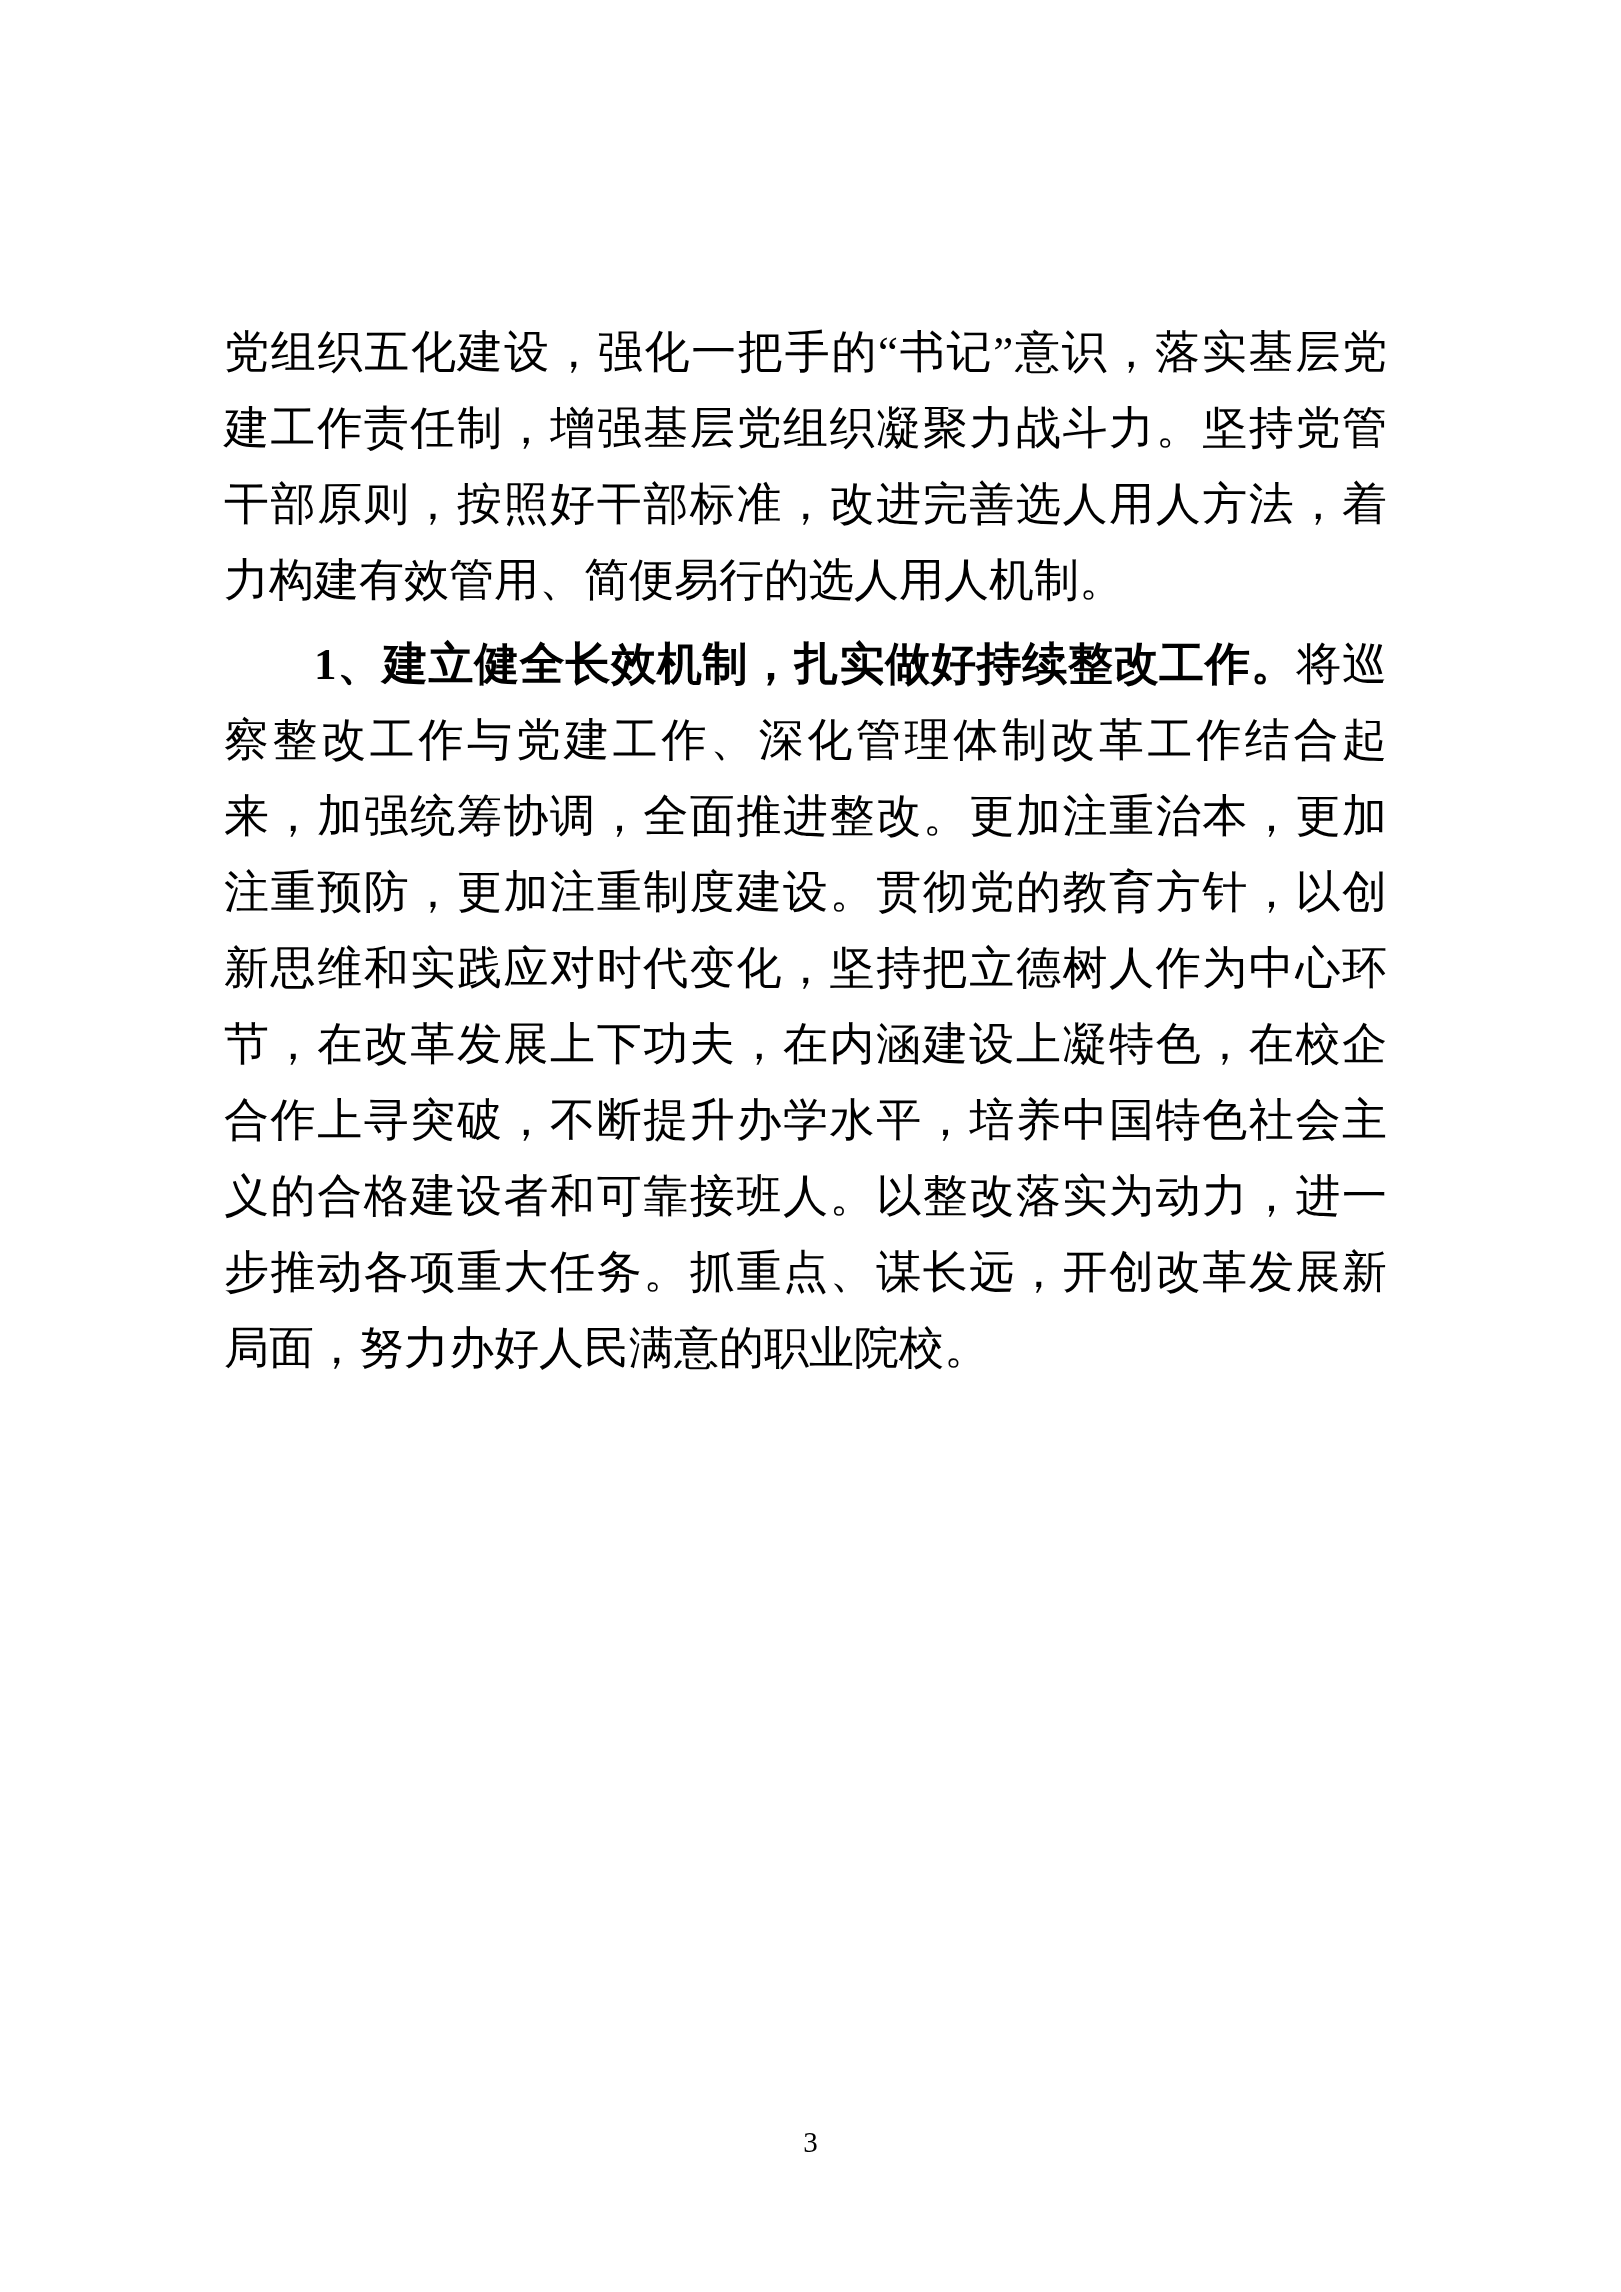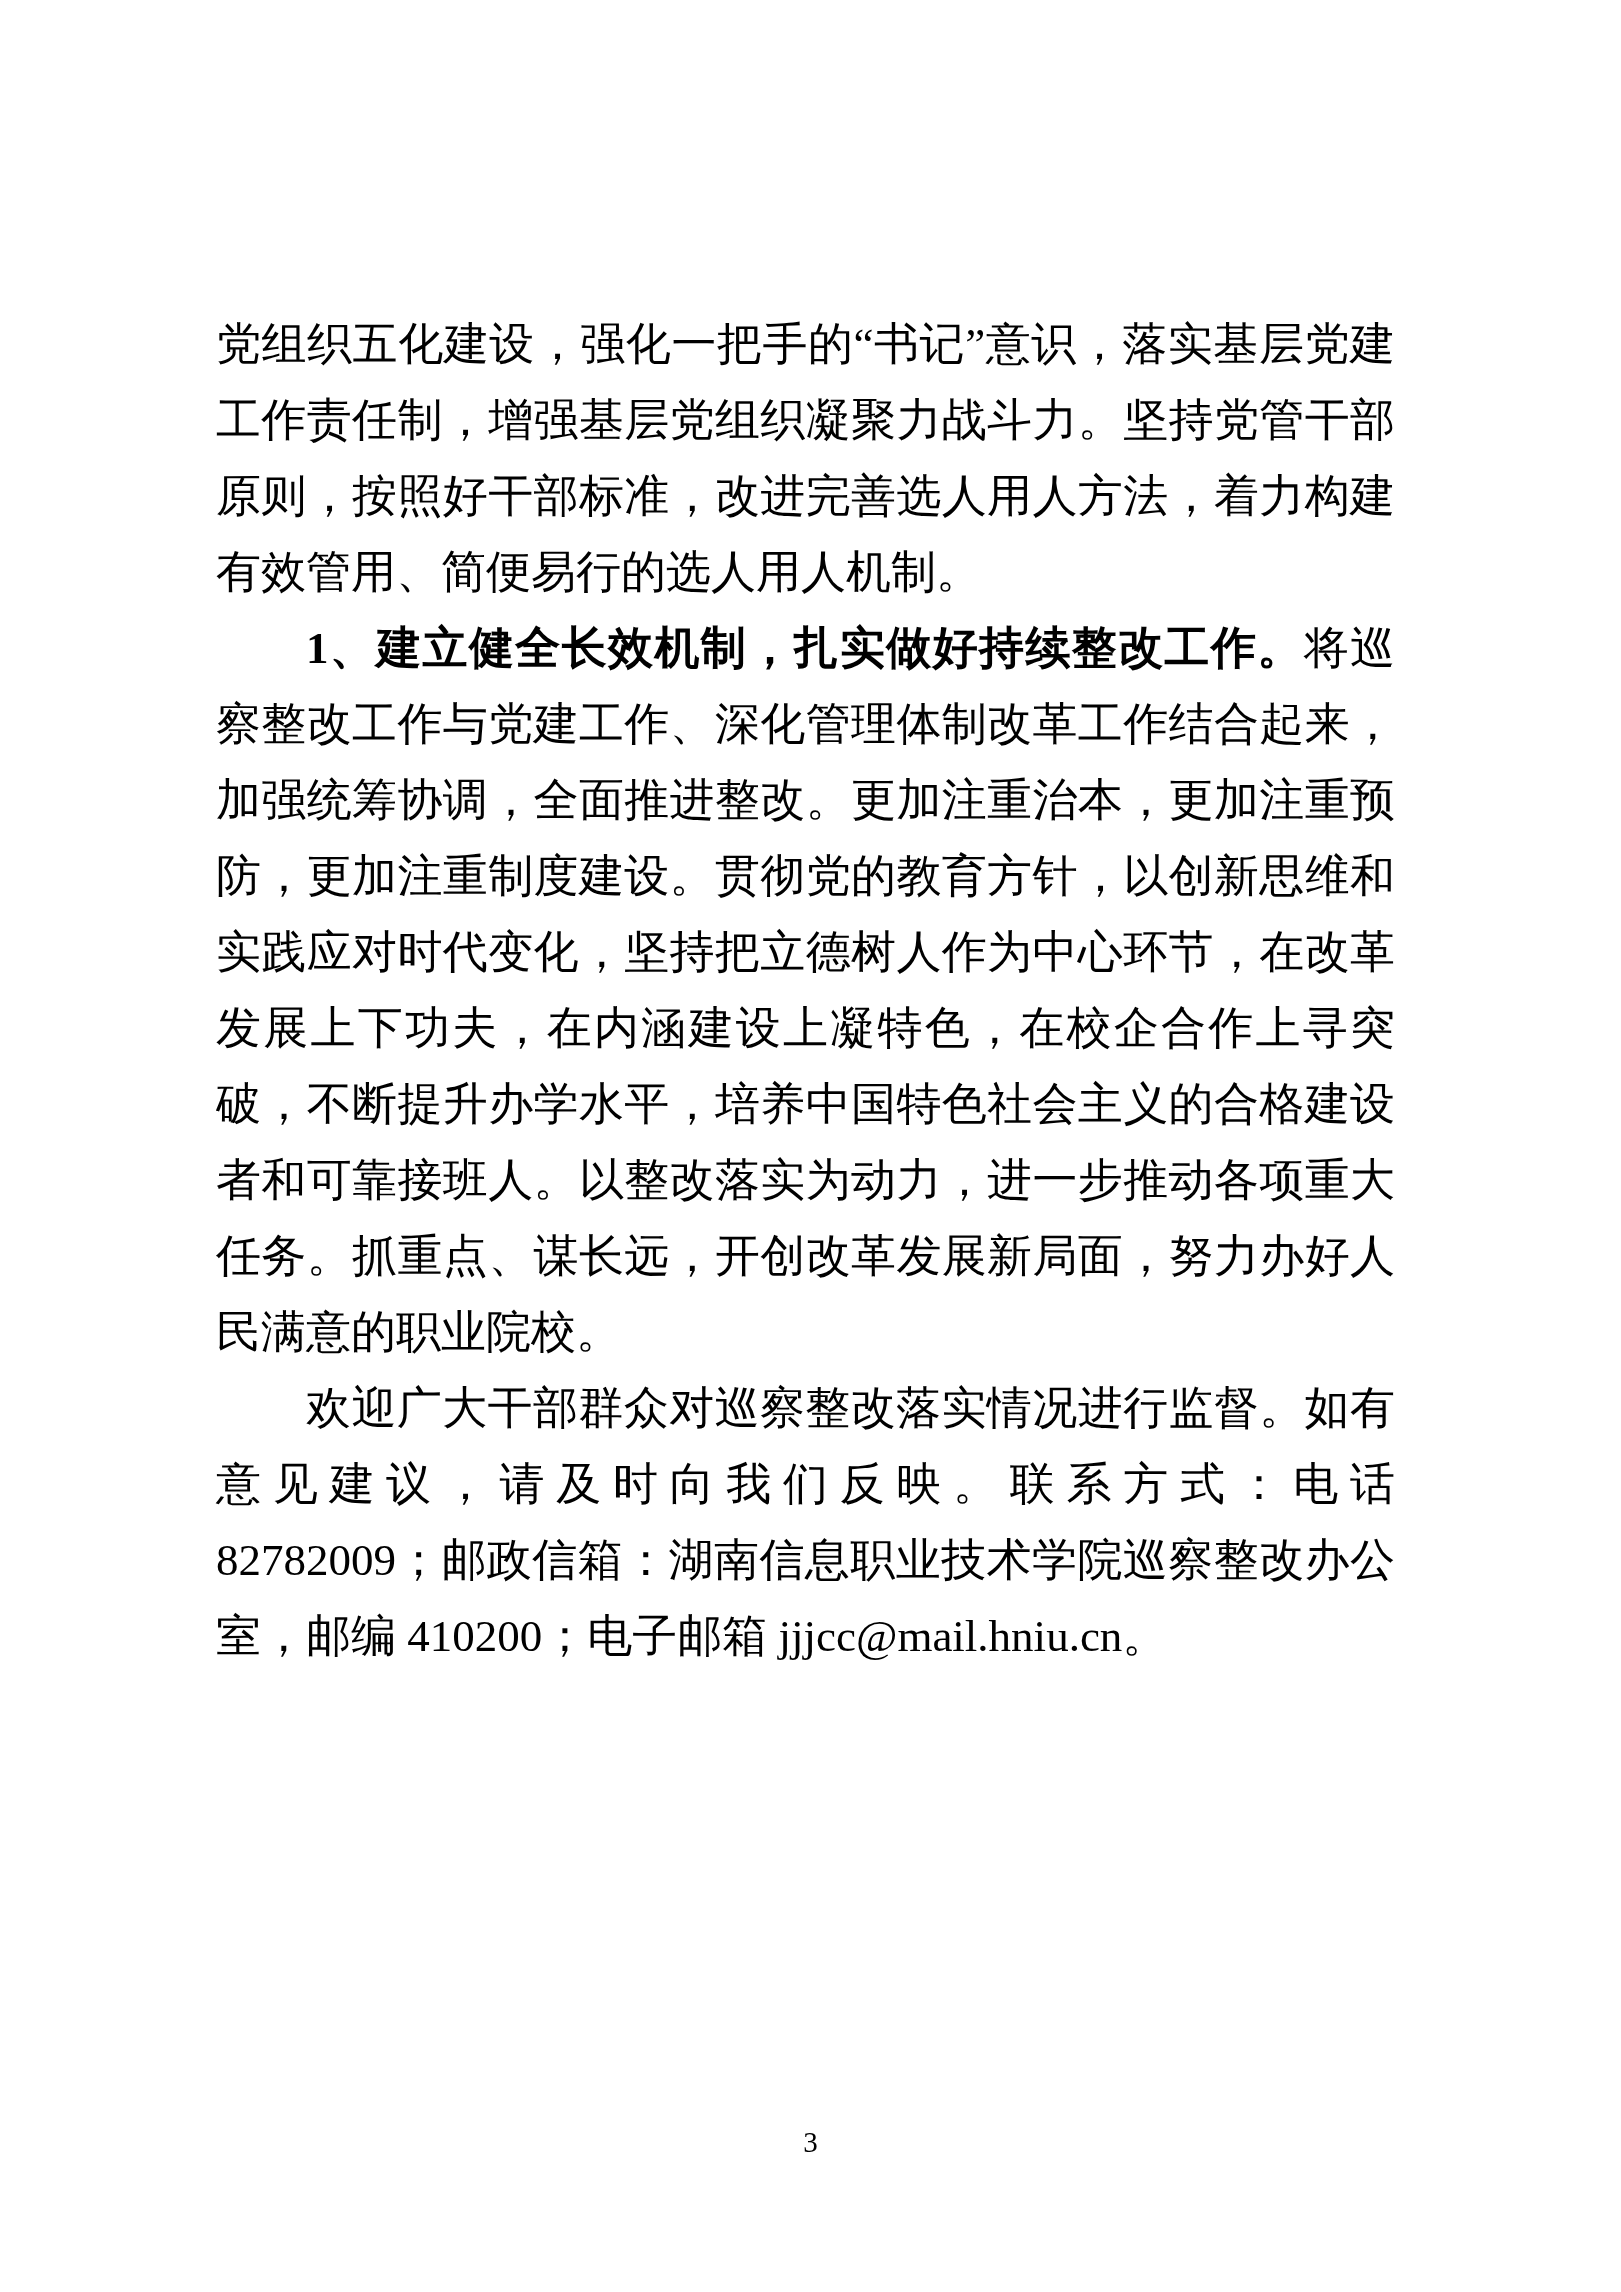--- a/index.html
+++ b/index.html
@@ -22,21 +22,21 @@
     top: 306px;
     width: 1179px;
     font-size: 45px;
     line-height: 76px;
     text-align: justify;
     text-justify: inter-ideograph;
     line-break: strict;
     word-break: normal;
   }
   .doc-body p {
-    margin: 0;
+    margin: 8px;
     padding: 0;
   }
   .para-indent {
     text-indent: 2em;
   }
   .para-item4 {
     margin-top: 14.7px;
   }
   .para-contact {
     margin-top: 108px;
@@ -58,20 +58,19 @@
 <body>
 
 <div class="doc-page">
 
   <div class="doc-body">
 
     <p class="para-continuation"><span>党组织五化建设，强化一把手的“书记”意识，落实基层党建工作责任制，增强基层党组织凝聚力战斗力。坚持党管干部原则，按照好干部标准，改进完善选人用人方法，着力构建有效管用、简便易行的选人用人机制。</span></p>
 
     <p class="para-indent para-item4"><span class="bold-lead">1、建立健全长效机制，扎实做好持续整改工作。</span><span>将巡察整改工作与党建工作、深化管理体制改革工作结合起来，加强统筹协调，全面推进整改。更加注重治本，更加注重预防，更加注重制度建设。贯彻党的教育方针，以创新思维和实践应对时代变化，坚持把立德树人作为中心环节，在改革发展上下功夫，在内涵建设上凝特色，在校企合作上寻突破，不断提升办学水平，培养中国特色社会主义的合格建设者和可靠接班人。以整改落实为动力，进一步推动各项重大任务。抓重点、谋长远，开创改革发展新局面，努力办好人民满意的职业院校。</span></p>
 
-    <p class="para-indent para-contact"><span>欢迎广大干部群众对巡察整改落实情况进行监督。如有意见建议，请及时向我们反映。联系方式：电话 82782009；邮政信箱：湖南信息职业技术学院巡察整改办公室，邮编 410200；电子邮箱 jjjcc@mail.hniu.cn。</span></p>
 
   </div>
 
   <div class="page-number">3</div>
 
 </div>
 
 
 </body></html>

